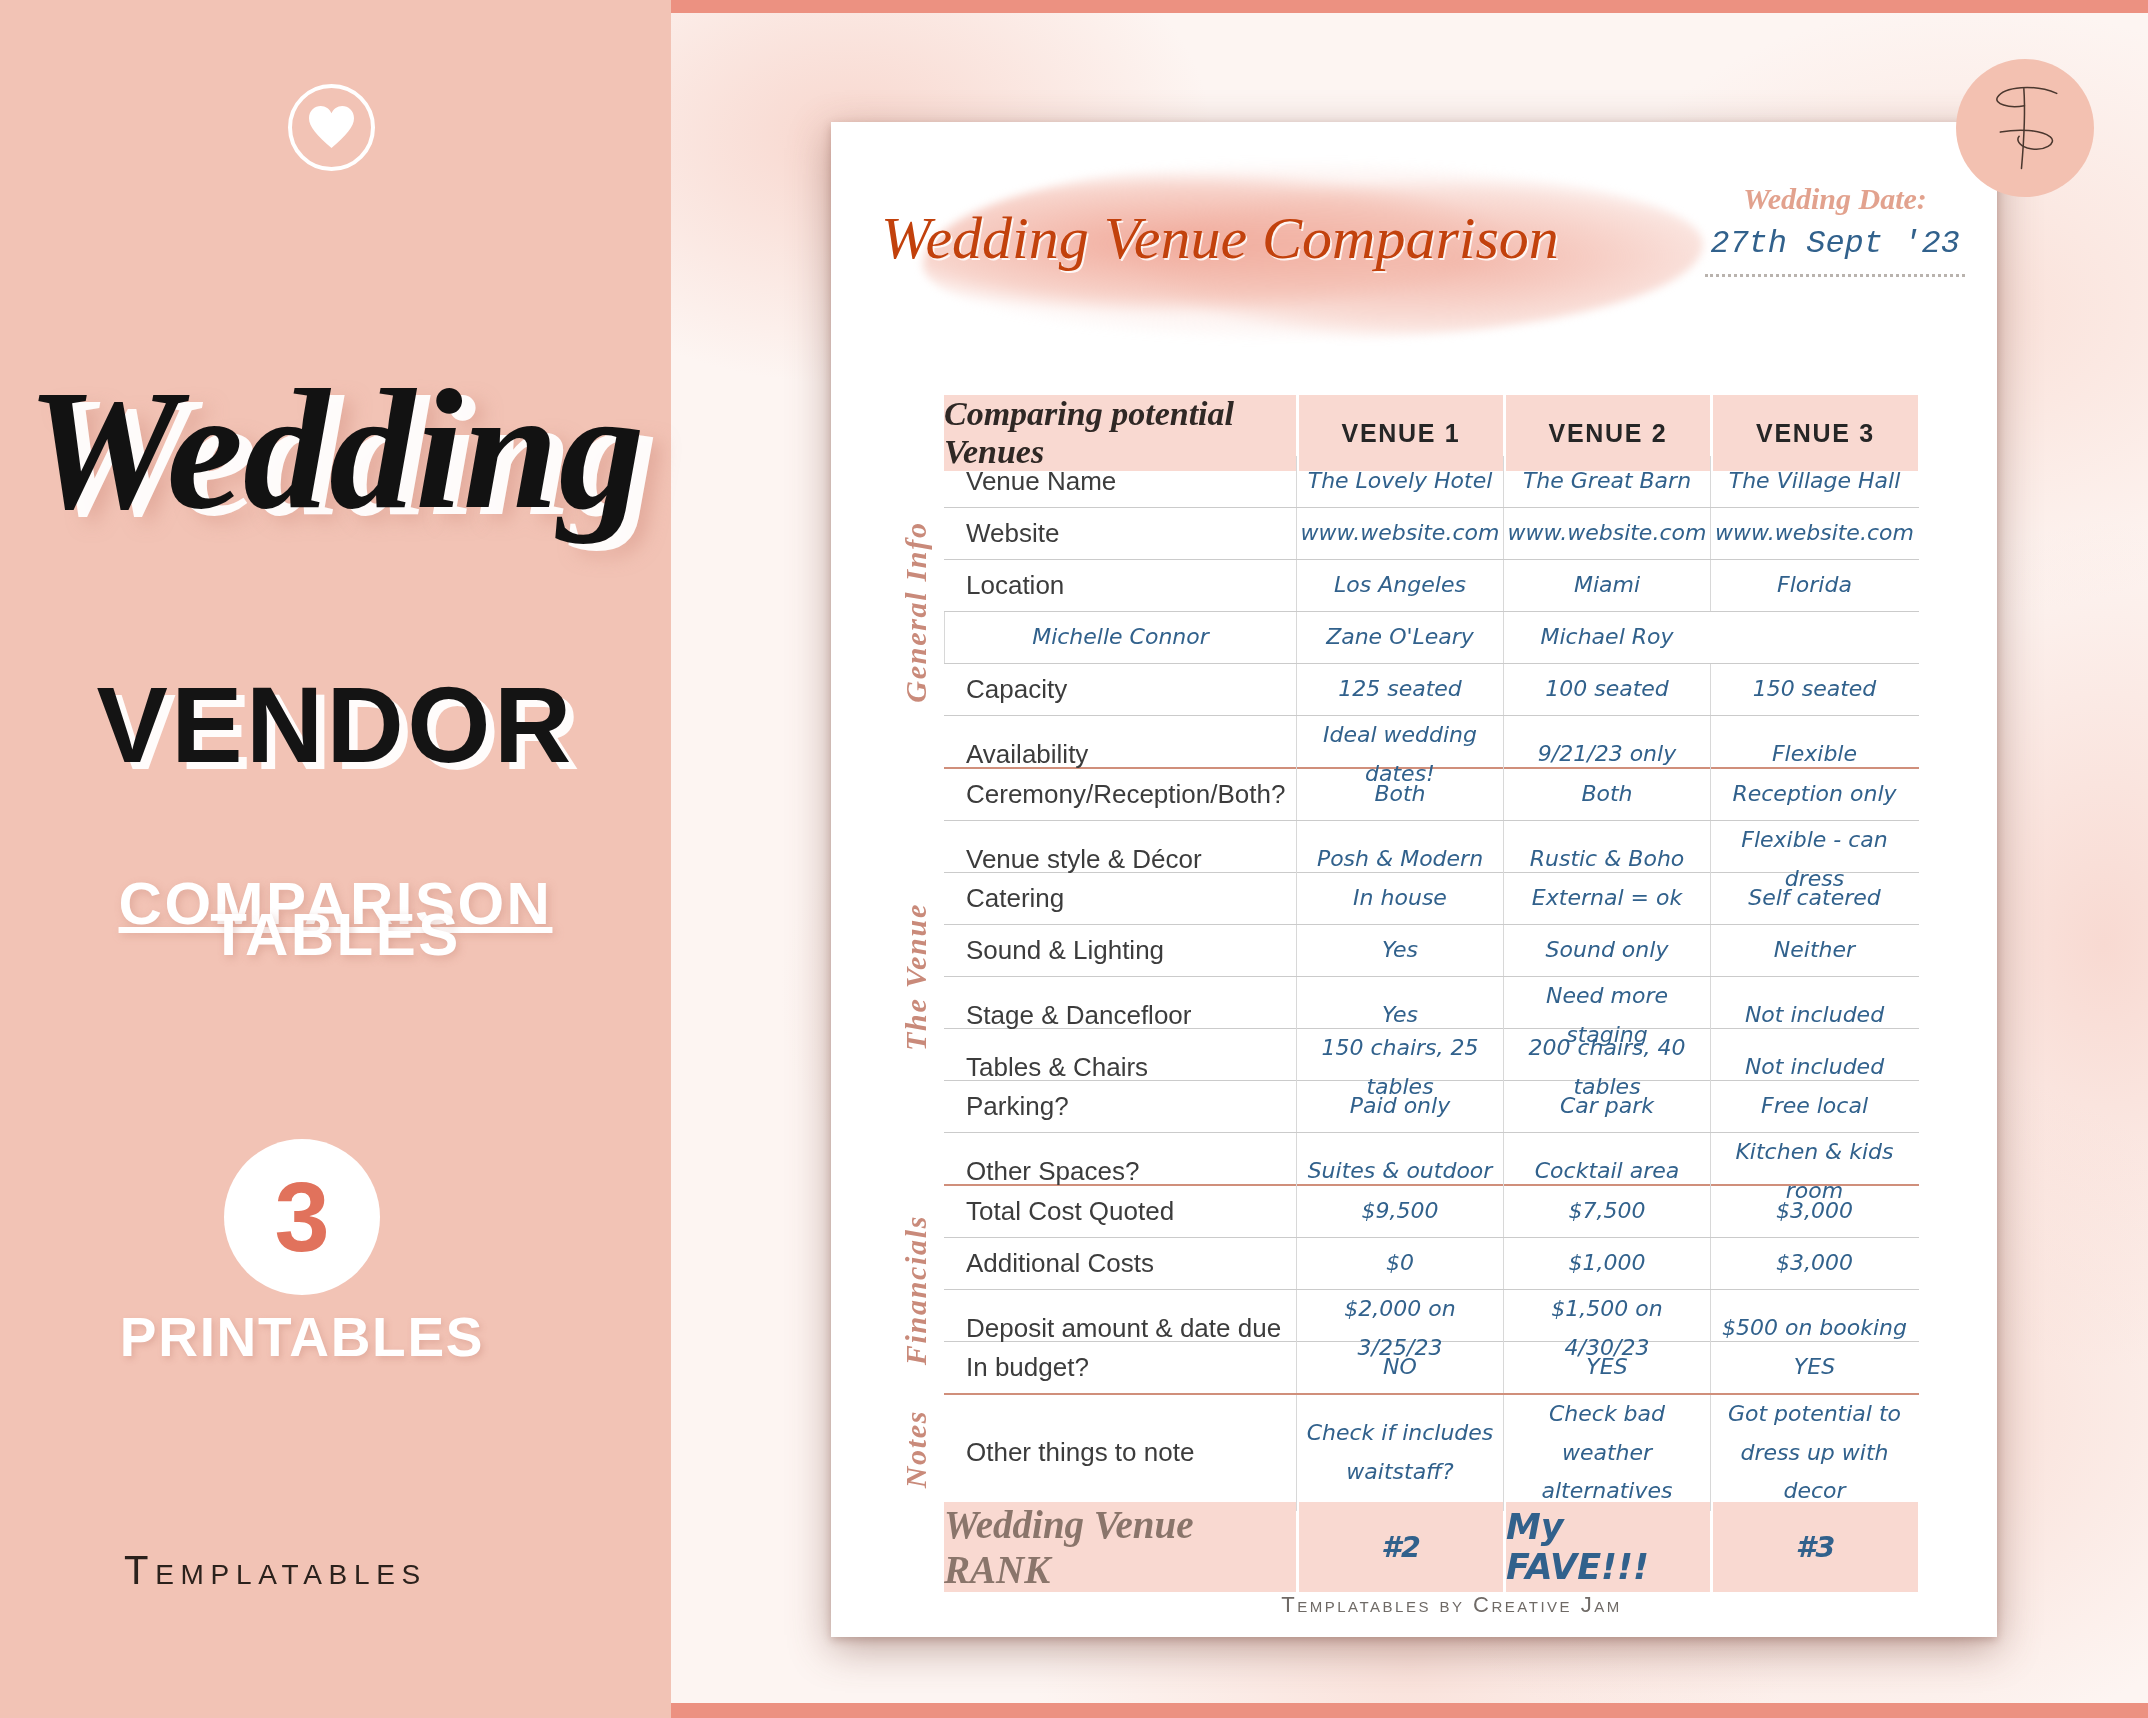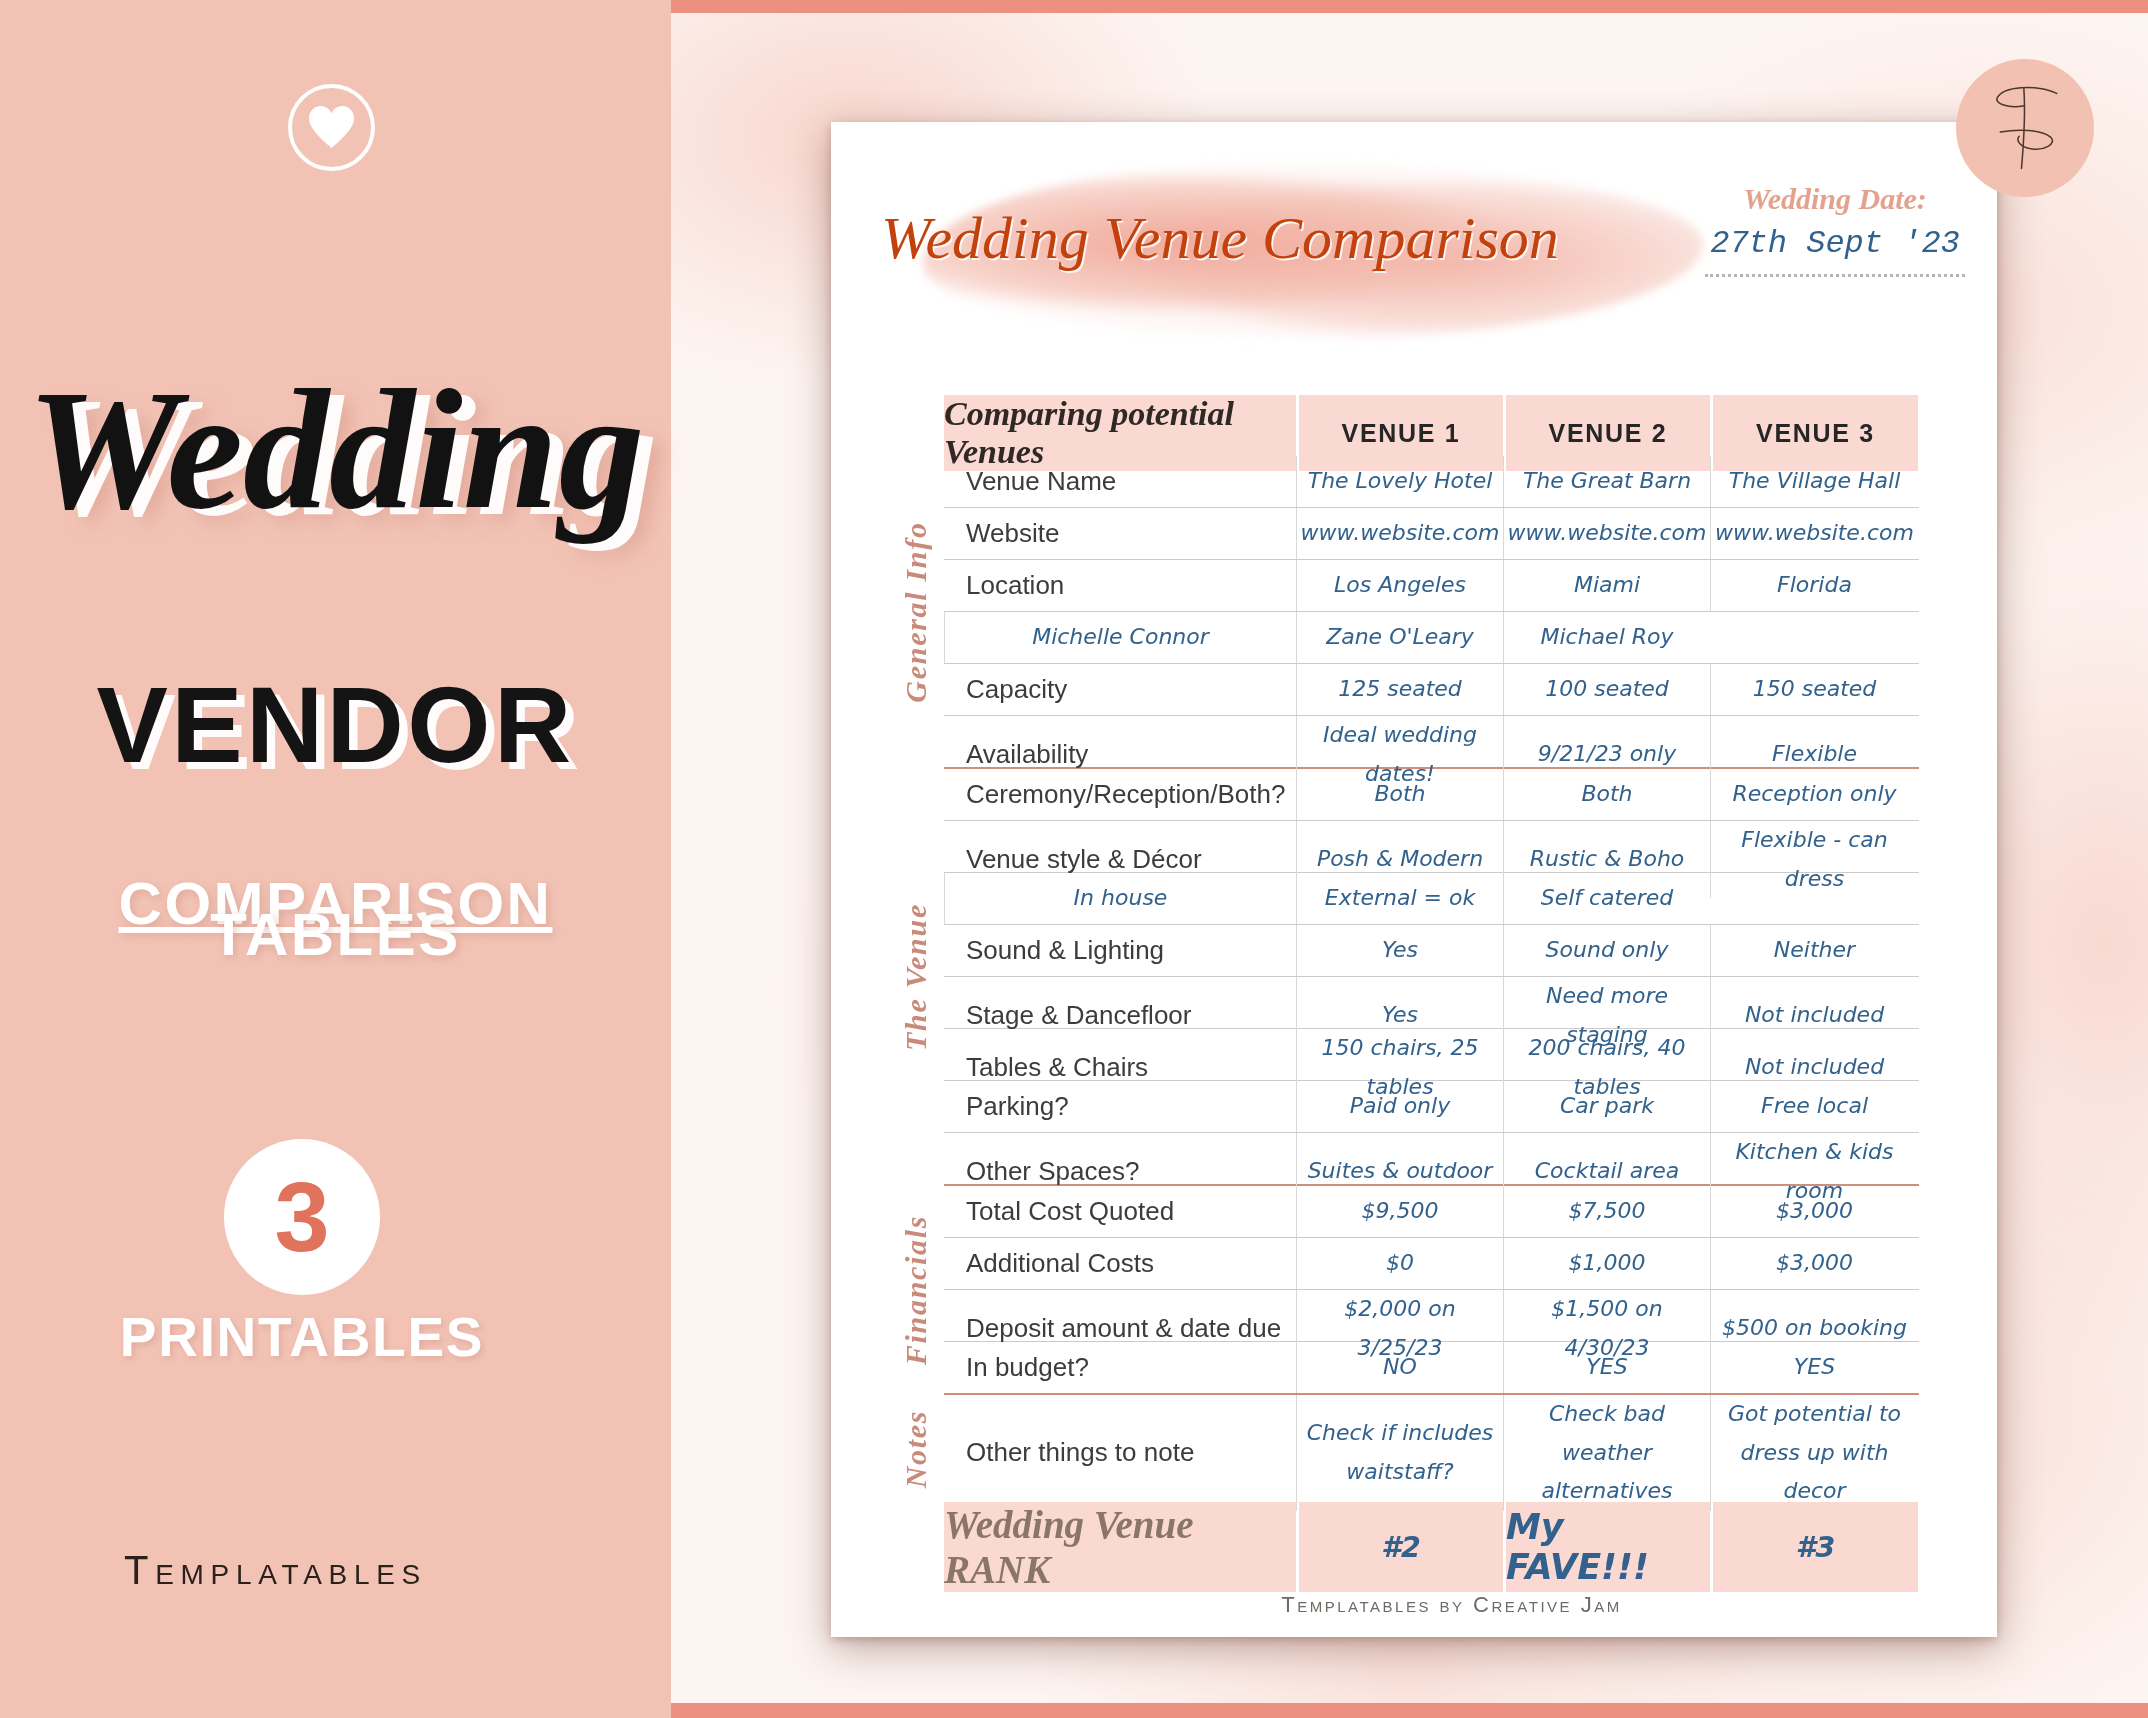--- a/index.html
+++ b/index.html
@@ -226,20 +226,21 @@
             <div class="value-cell">Both</div>
             <div class="value-cell">Reception only</div>
           </div>
           <div class="grid4 t-row">
             <div class="label-cell">Venue style &amp; Décor</div>
             <div class="value-cell">Posh &amp; Modern</div>
             <div class="value-cell">Rustic &amp; Boho</div>
             <div class="value-cell">Flexible - can dress</div>
           </div>
           <div class="grid4 t-row">
+            <div class="label-cell">Catering</div>
             <div class="value-cell">In house</div>
             <div class="value-cell">External = ok</div>
             <div class="value-cell">Self catered</div>
           </div>
           <div class="grid4 t-row">
             <div class="label-cell">Sound &amp; Lighting</div>
             <div class="value-cell">Yes</div>
             <div class="value-cell">Sound only</div>
             <div class="value-cell">Neither</div>
           </div>

